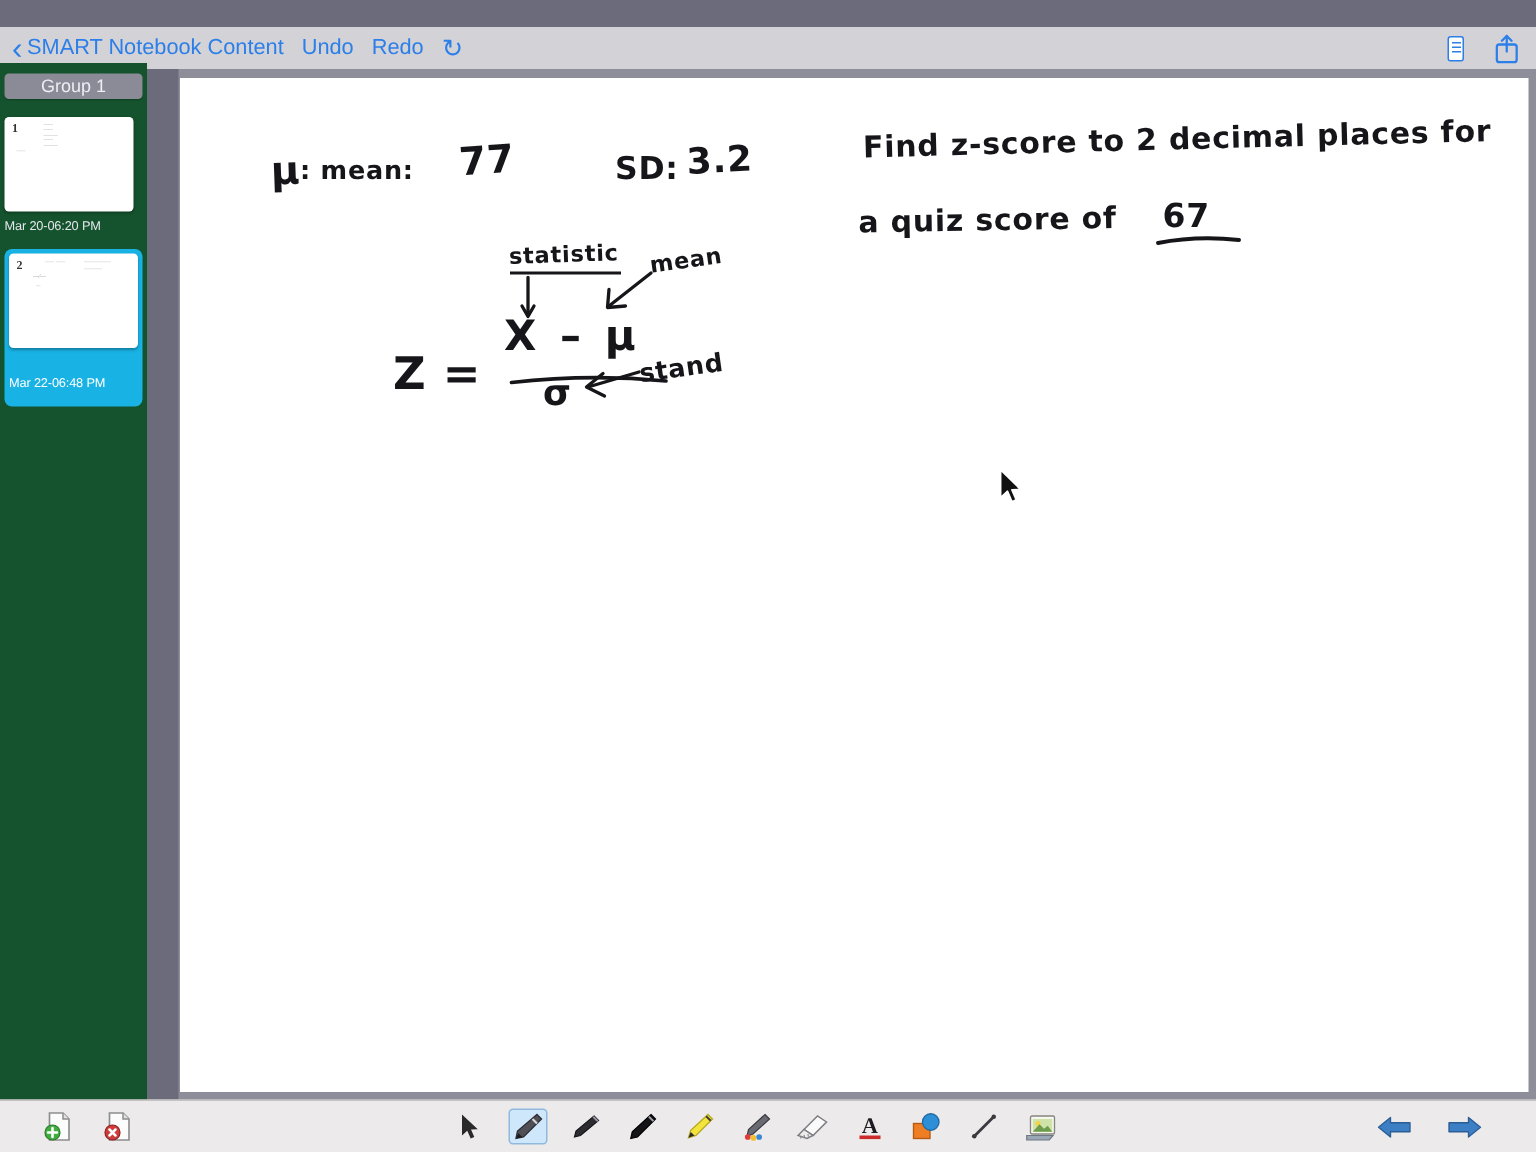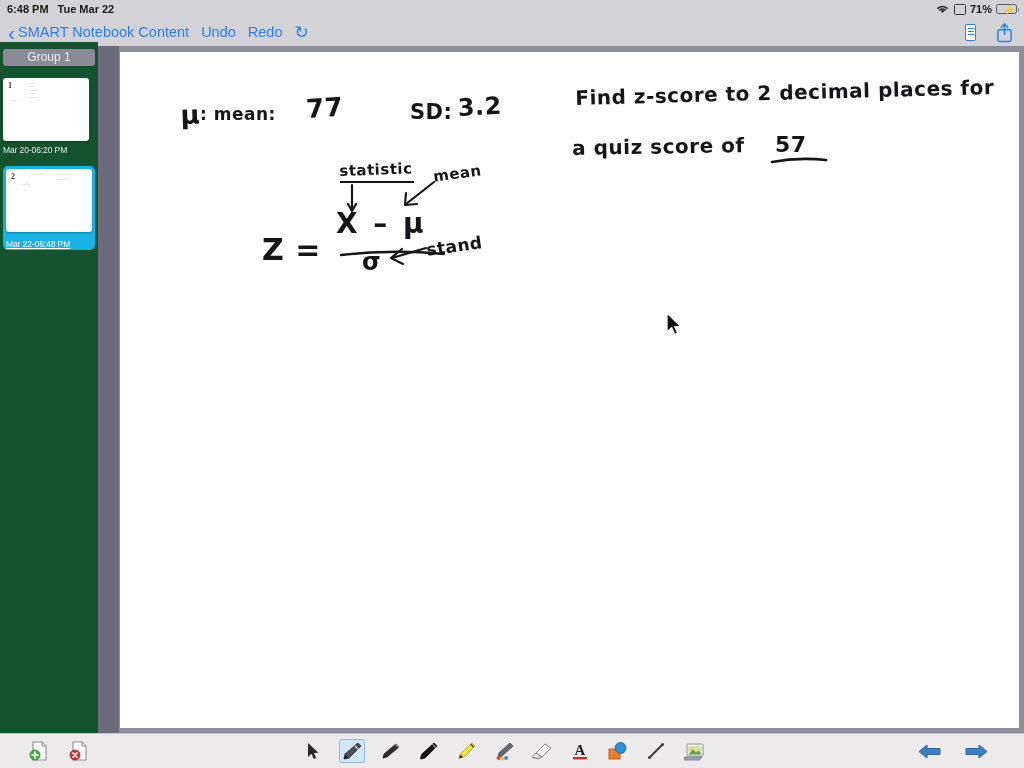--- a/index.html
+++ b/index.html
@@ -81,21 +81,21 @@
   }
   .thumb-wrap.sel .thumb-page { width: 86px; }
   .thumb-num {
     position: absolute; left: 5px; top: 3px; font-size: 8px; font-weight: bold; color: #333;
     font-family: "Liberation Serif", serif;
   }
   .thumb-scribble { position: absolute; font-family: "Liberation Serif", serif; color: #8d8d95; }
   .thumb-label {
     font-size: 8.5px; color: #e6e6ec; margin-top: 4px; letter-spacing: -0.1px;
   }
-  .thumb-wrap.sel .thumb-label { color: #ffffff; padding-bottom: 1px; margin-top: 7px; text-decoration: underline; }
+  .thumb-wrap.sel .thumb-label { color: #ffffff; padding-bottom: 11px; margin-top: 18px; }
 
   
   .canvas-area {
     position: absolute; top: 46px; left: 119px; width: 905px; height: 687px;
     background: #8e8e9b;
     padding: 6px 5px 5px 1px;
   }
   .page {
     width: 100%; height: 100%; background: #ffffff; position: relative; overflow: hidden;
   }
@@ -130,39 +130,20 @@
   }
   .tool.active { background: #cfe7fb; border: 1px solid #8fb9de; }
   .tool svg { display: block; }
   .pagebtn { width: 22px; height: 22px; cursor: pointer; }
 </style>
 </head>
 <body>
 
 <div id="app">
 
-  <div class="statusbar">
-    <div class="sb-left">
-      <span>6:48 PM</span>
-      <span>Tue Mar 22</span>
-    </div>
-    <div class="sb-right">
-      <svg class="wifi-ico" viewBox="0 0 16 12">
-        <path d="M8 10.3 L10.1 7.8 Q8 6.2 5.9 7.8 Z" fill="#2a2a2f"></path>
-        <path d="M2.9 5.3 Q8 1.4 13.1 5.3" stroke="#2a2a2f" stroke-width="1.5" fill="none" stroke-linecap="round"></path>
-        <path d="M4.7 7.2 Q8 4.7 11.3 7.2" stroke="#2a2a2f" stroke-width="1.4" fill="none" stroke-linecap="round"></path>
-      </svg>
-      <span class="disp-ico"></span>
-      <span class="sb-batt-pct">71%</span>
-      <span class="batt-shell">
-        <span class="batt-fill"></span>
-        <span class="batt-bolt">⚡</span>
-      </span>
-    </div>
-  </div>
 
   <div class="navbar">
     <div class="nav-left">
       <span class="back-chevron">‹</span>
       <span class="nav-link">SMART Notebook Content</span>
       <span class="nav-link">Undo</span>
       <span class="nav-link">Redo</span>
       <span class="refresh-ico">↻</span>
     </div>
     <div class="nav-right">
@@ -208,21 +189,21 @@
     <div class="page">
 
       <span class="ink hand" style="left:60px; top:48px; font-size:26px; transform:rotate(-2deg);">μ</span>
       <span class="ink hand" style="left:80px; top:52px; font-size:17px;">: mean:</span>
       <span class="ink hand" style="left:185px; top:42px; font-size:26px; transform:rotate(-4deg);">77</span>
       <span class="ink hand" style="left:290px; top:48px; font-size:21px;">SD:</span>
       <span class="ink hand" style="left:337px; top:42px; font-size:24px; transform:rotate(-3deg);">3.2</span>
 
       <span class="ink hand" style="left:455px; top:34px; font-size:20px; transform:rotate(-1.5deg);">Find z-score to 2 decimal places for</span>
       <span class="ink hand" style="left:452px; top:84px; font-size:20px; transform:rotate(-1deg);">a quiz score of</span>
-      <span class="ink hand" style="left:655px; top:80px; font-size:22px;">57</span>
+      <span class="ink hand" style="left:655px; top:80px; font-size:22px;">67</span>
       <svg style="position:absolute; left:650px; top:104px; width:60px; height:10px;">
         <path d="M2 6 Q28 1 56 4" stroke="#16161a" stroke-width="2.6" fill="none" stroke-linecap="round"></path>
       </svg>
 
       <span class="ink hand" style="left:219px; top:110px; font-size:15px; transform:rotate(-2deg);">statistic</span>
       <svg style="position:absolute; left:218px; top:128px; width:80px; height:44px;">
         <path d="M2 2 L76 2" stroke="#16161a" stroke-width="2" fill="none"></path>
         <path d="M14 5 L14 30" stroke="#16161a" stroke-width="2.2" fill="none" stroke-linecap="round"></path>
         <path d="M10 24 L14 31 L18 24" stroke="#16161a" stroke-width="2.2" fill="none" stroke-linecap="round" stroke-linejoin="round"></path>
       </svg>

